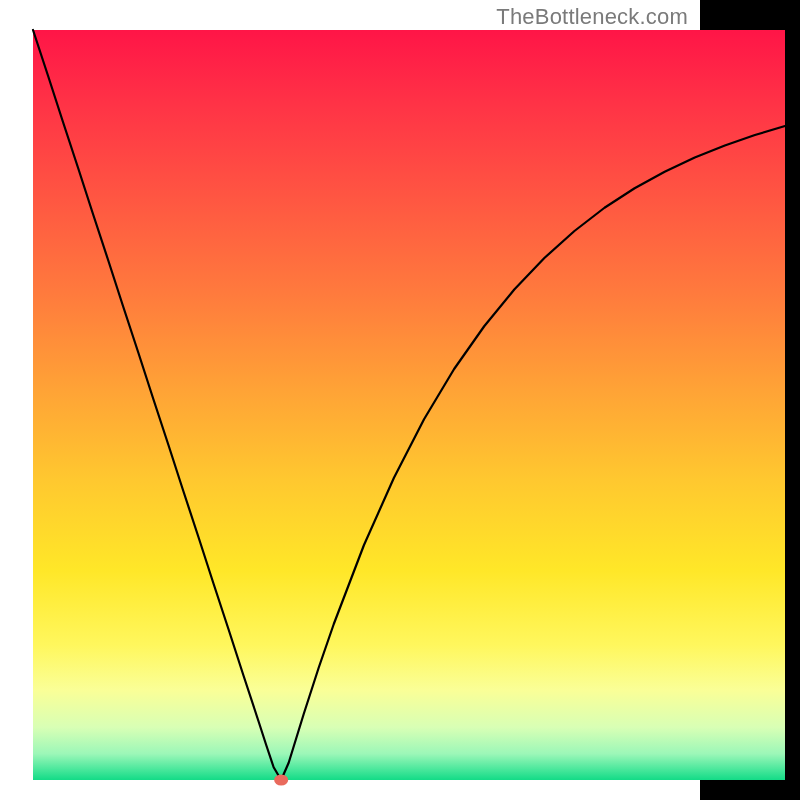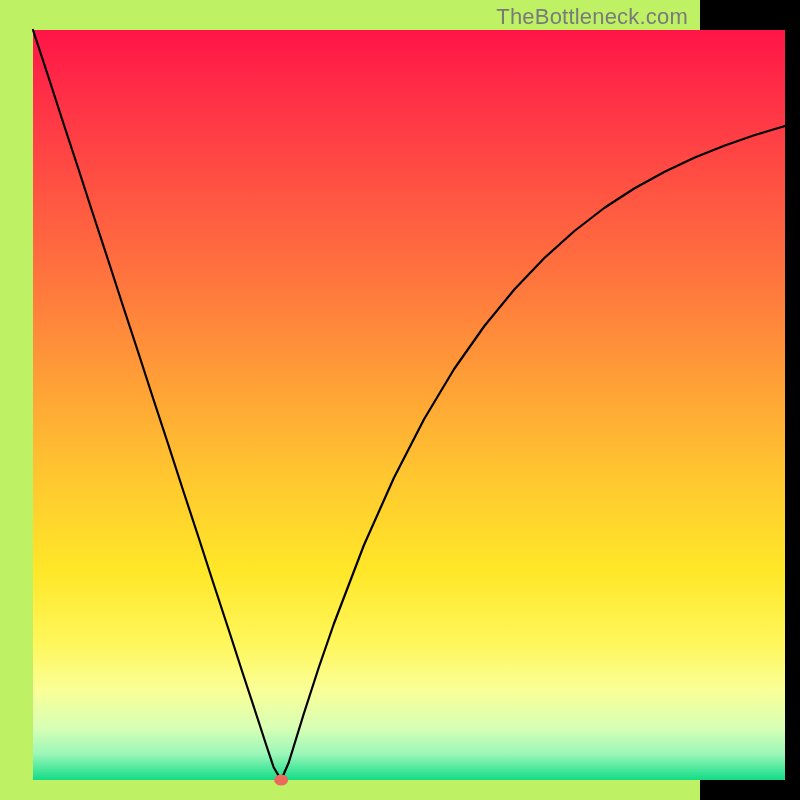--- a/index.html
+++ b/index.html
@@ -8,21 +8,21 @@
     width: 800px;
     height: 800px;
     background: #000;
     overflow: hidden;
     font-family: Arial, Helvetica, sans-serif;
   }
   #container {
     position: relative;
     width: 700px;
     height: 800px;
-    background: #bef264;
+    background: #ffffff;
   }
   #watermark {
     position: absolute;
     top: 4px;
     right: 12px;
     color: #7a7a7a;
     font-size: 22px;
     font-weight: 500;
     letter-spacing: 0.2px;
     z-index: 5;

